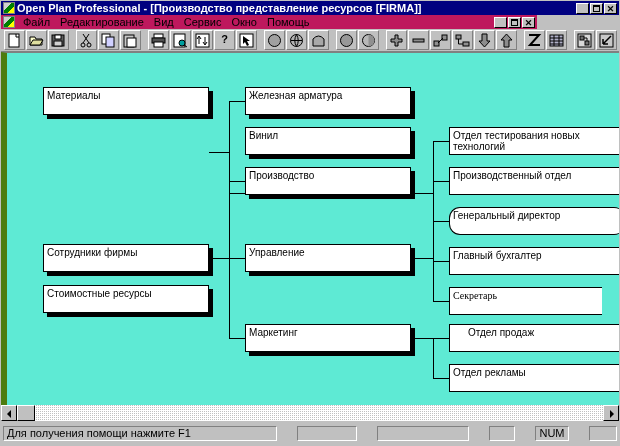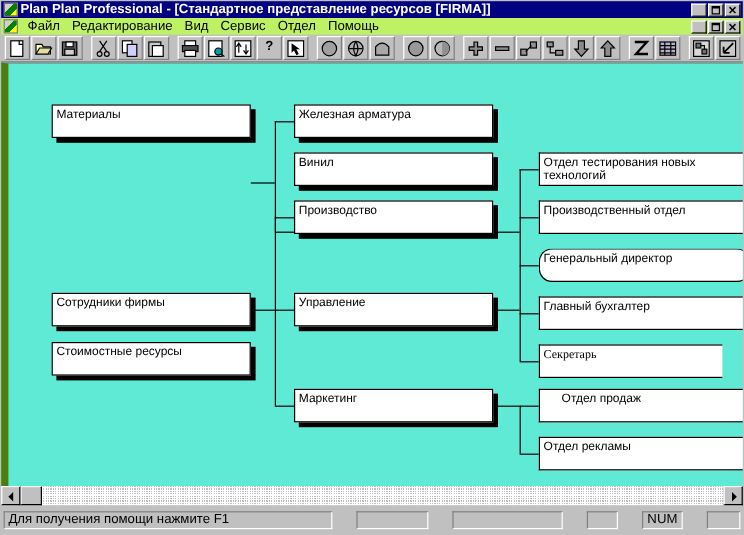--- a/index.html
+++ b/index.html
@@ -82,22 +82,22 @@
     content:"";
     position:absolute; left:2px; top:1px; width:7px; height:7px;
     border:1px solid #000; border-top-width:2px; box-sizing:border-box;
   }
   .wb-close .gl { font-weight:bold; font-size:9px; line-height:10px; }
 
   
   .menubar {
     position: absolute;
     left: 1px; top: 15px;
-    width: 618px; height: 14px;
-    background: #bef264;
+    width: 536px; height: 14px;
+    background: #be185d;
     display: flex;
     align-items: center;
     box-sizing: border-box;
     justify-content: center;
   }
   .menu-icon {
     width: 12px; height: 12px;
     margin: 0 3px 0 2px;
     background: linear-gradient(135deg,#d0d0d0 0%,#d0d0d0 40%,#008000 40%,#008000 70%,#ffff00 70%);
     border: 1px solid #808080;
@@ -264,41 +264,41 @@
   .sp-num { width: 34px; flex:0 0 auto; text-align:center; padding-left:0; }
   .sp-d { width: 28px; flex:0 0 auto; }
 </style>
 </head>
 <body>
 
 <div id="app">
 
   <div class="titlebar">
     <div class="title-icon"></div>
-    <div class="title-text">Plan Plan Professional - [Стандартное представление ресурсов [FIRMA]]</div>
+    <div class="title-text">Open Plan Professional - [Производство представление ресурсов [FIRMA]]</div>
     <div class="winbtns">
       <div class="winbtn wb-min">
           <span class="gl"></span>
         </div>
       <div class="winbtn wb-max">
           <span class="gl"></span>
         </div>
       <div class="winbtn wb-close">
           <span class="gl">✕</span>
         </div>
     </div>
   </div>
 
   <div class="menubar">
     <div class="menu-icon"></div>
     <div class="menu-item">Файл</div>
     <div class="menu-item">Редактирование</div>
     <div class="menu-item">Вид</div>
     <div class="menu-item">Сервис</div>
-    <div class="menu-item">Отдел</div>
+    <div class="menu-item">Окно</div>
     <div class="menu-item">Помощь</div>
     <div class="menu-spacer"></div>
     <div class="winbtns">
       <div class="winbtn wb-min">
           <span class="gl"></span>
         </div>
       <div class="winbtn wb-max">
           <span class="gl"></span>
         </div>
       <div class="winbtn wb-close">

